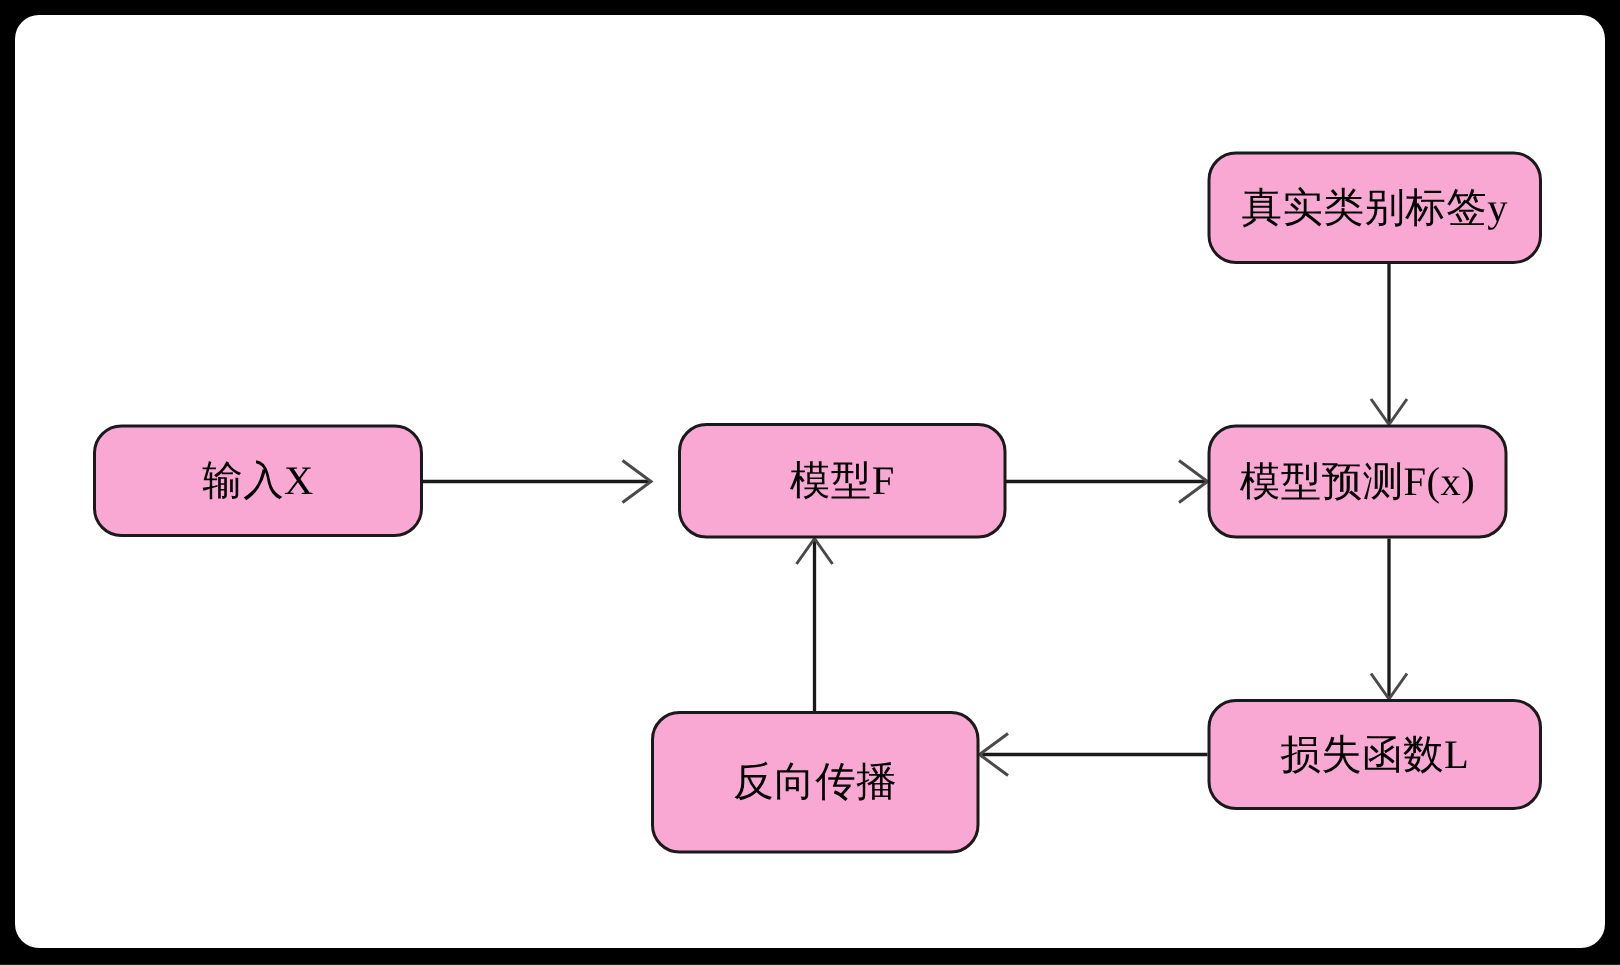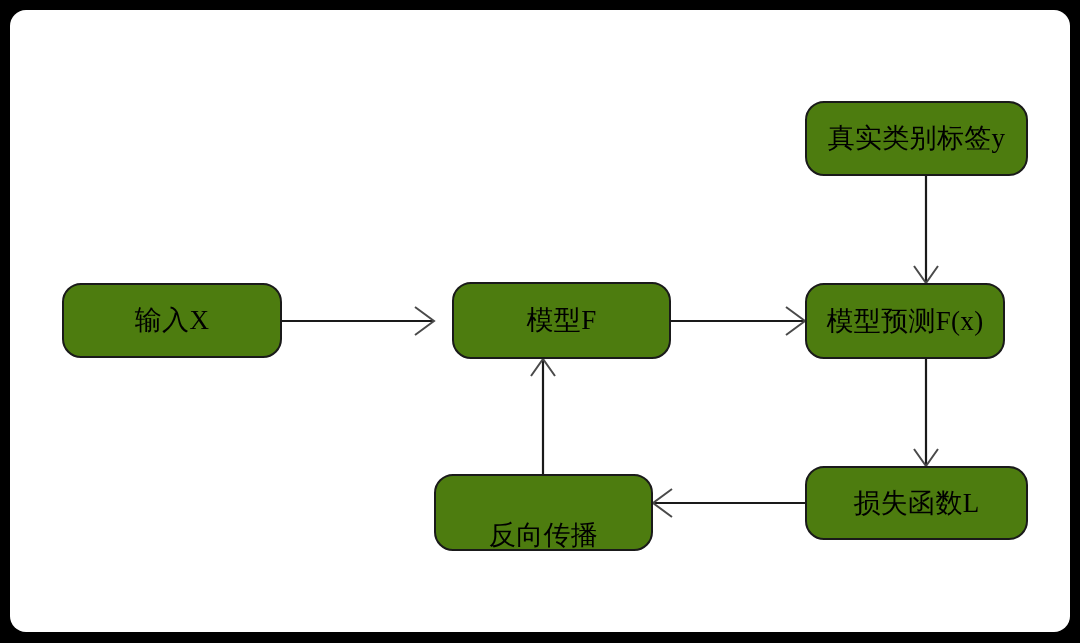--- a/index.html
+++ b/index.html
@@ -52,21 +52,21 @@
     stroke: #4a4a4a;
     stroke-width: 2.0;
     fill: none;
     stroke-linecap: butt;
   }
 
   
   .node {
     position: absolute;
     box-sizing: border-box;
-    background: #4d7c0f;
+    background: #f9a8d4;
     border: 2.2px solid #1a1a1a;
     border-radius: 19px;
     display: flex;
     align-items: center;
     justify-content: center;
     z-index: 3;
   }
   .node-label {
     font-family: "Liberation Serif", "DejaVu Serif", serif;
     font-size: 27px;
@@ -75,21 +75,21 @@
     white-space: nowrap;
     letter-spacing: 0.3px;
   }
 
   
   #node-input            { left: 52px;  top: 273px; width: 220px; height: 75px; }
   #node-model            { left: 424px; top: 272px; width: 219px; height: 77px; margin-left: 18px; }
   #node-prediction       { left: 795px; top: 273px; width: 200px; height: 76px; }
   #node-truelabel        { left: 795px; top: 91px;  width: 223px; height: 75px; }
   #node-loss             { left: 795px; top: 456px; width: 223px; height: 74px; }
-  #node-backprop         { left: 424px; top: 464px; width: 219px; height: 77px; align-items: flex-end; }
+  #node-backprop         { left: 424px; top: 464px; width: 219px; height: 95px; }
 </style>
 </head>
 <body>
 
 <div id="frame">
   <div id="canvas">
 
     <svg id="edges" viewBox="0 0 1080 643" width="1080" height="643" xmlns="http://www.w3.org/2000/svg">
 
       <g>

